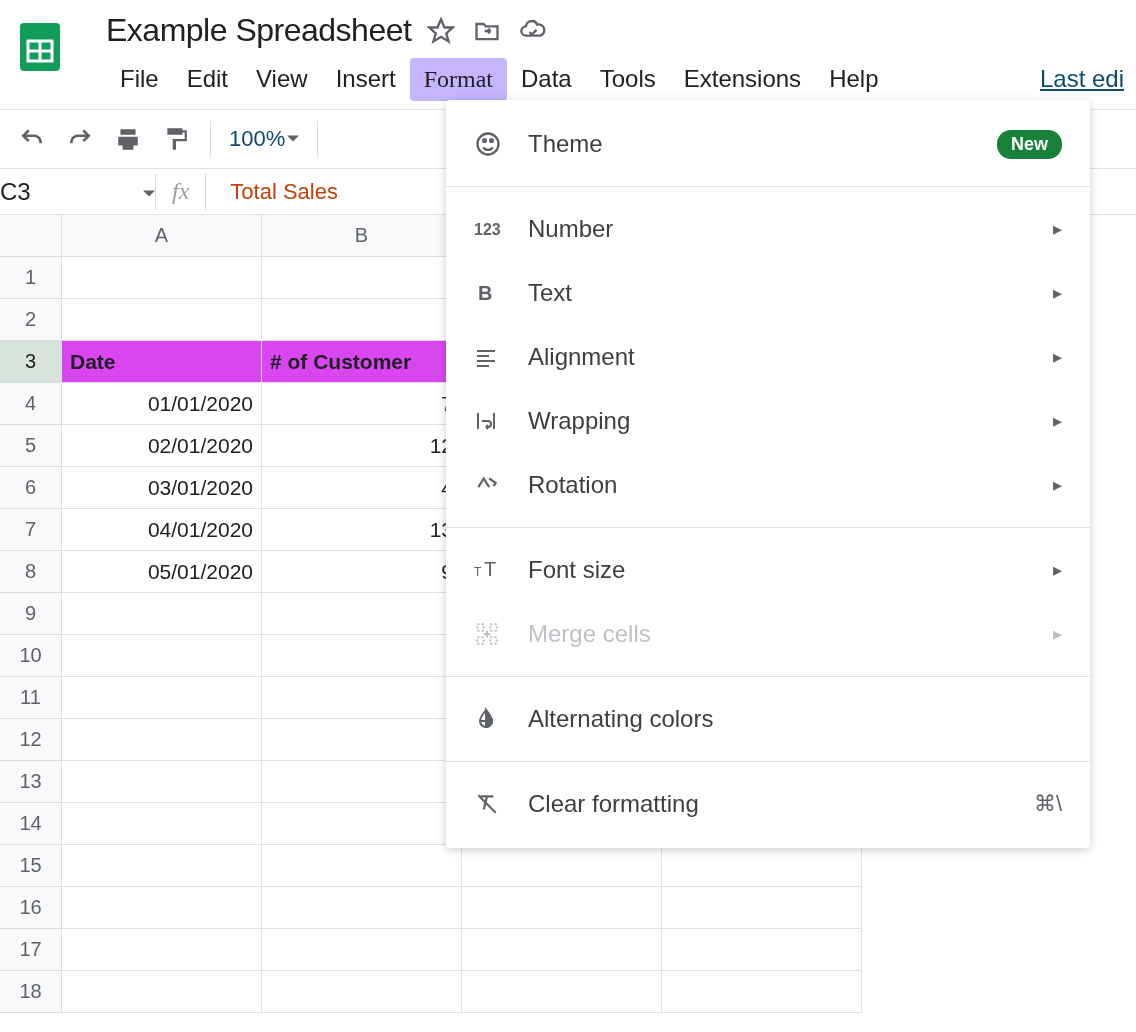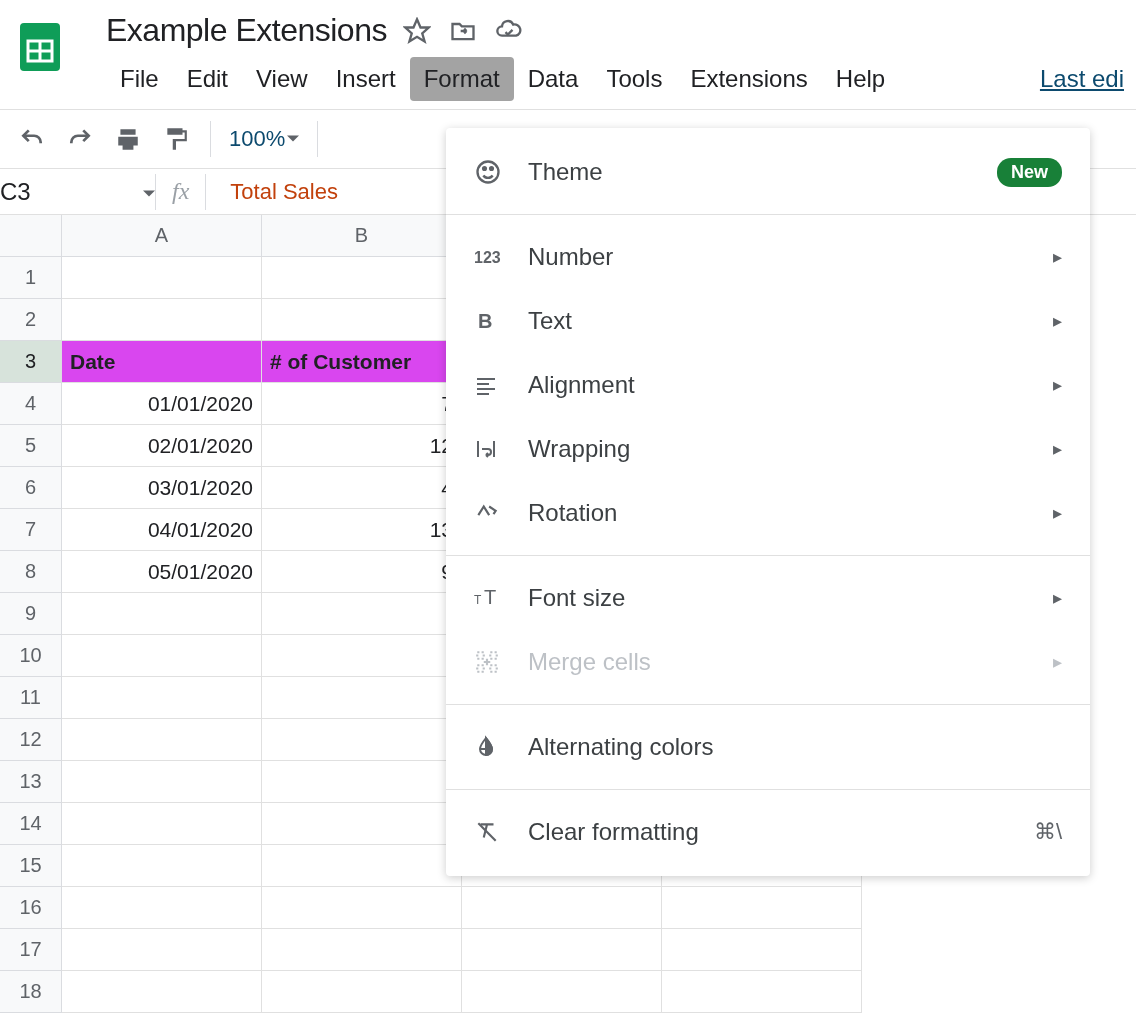--- a/index.html
+++ b/index.html
@@ -10,21 +10,21 @@
 .sheets-logo { width: 52px; height: 70px; display: flex; align-items: center; justify-content: center; }
 .sheets-logo svg { width: 48px; height: 60px; }
 .header-right { flex: 1; }
 .title-row { display: flex; align-items: center; gap: 14px; padding-left: 40px; }
 .doc-title { font-size: 32px; color: #202124; font-weight: 400; letter-spacing: -0.5px; }
 .title-icon { width: 32px; height: 32px; display: flex; align-items: center; justify-content: center; color: #5f6368; cursor: pointer; }
 
 
 .menubar { display: flex; align-items: center; padding-left: 40px; margin-top: 8px; }
 .menu-item { padding: 8px 14px; font-size: 24px; color: #202124; cursor: pointer; border-radius: 4px; }
-.menu-item.active { background: #a3a3a3; }
+.menu-item.active { background: #c4b5fd; font-family: Liberation Serif, serif; }
 .last-edit { margin-left: auto; padding-right: 12px; font-size: 24px; color: #0c4a6e; text-decoration: underline; cursor: pointer; }
 
 
 .toolbar { display: flex; align-items: center; border-top: 1px solid #e0e0e0; border-bottom: 1px solid #e0e0e0; padding: 6px 8px; margin-top: 8px; height: 60px; }
 .tool-btn { width: 40px; height: 40px; display: flex; align-items: center; justify-content: center; color: #5f6368; cursor: pointer; margin: 0 4px; }
 .tool-sep { width: 1px; height: 36px; background: #dadce0; margin: 0 10px; }
 .zoom-sel { display: flex; align-items: center; font-size: 22px; color: #0c4a6e; padding: 0 8px; cursor: pointer; gap: 2px; }
 
 
 .fx-row { display: flex; align-items: center; border-bottom: 1px solid #e0e0e0; height: 46px; }
@@ -38,21 +38,21 @@
 .grid { display: grid; grid-template-columns: 62px 200px 200px 200px 200px; }
 .corner { background: #f8f9fa; border-right: 1px solid #dadce0; border-bottom: 1px solid #dadce0; height: 42px; }
 .col-head { background: #f8f9fa; border-right: 1px solid #dadce0; border-bottom: 1px solid #dadce0; height: 42px; display: flex; align-items: center; justify-content: center; font-size: 20px; color: #5f6368; }
 .row-head { background: #f8f9fa; border-right: 1px solid #dadce0; border-bottom: 1px solid #dadce0; height: 42px; display: flex; align-items: center; justify-content: center; font-size: 20px; color: #5f6368; }
 .cell { border-right: 1px solid #e0e0e0; border-bottom: 1px solid #e0e0e0; height: 42px; display: flex; align-items: center; padding: 0 8px; font-size: 21px; }
 .cell.right { justify-content: flex-end; }
 .cell.hdrcell { background: #d946ef; font-weight: bold; }
 .row-head.sel { background: #d7e3db; color: #202124; }
 
 
-.dropdown { position: absolute; left: 446px; top: 128px; width: 644px; background: #fff; border-radius: 4px; box-shadow: 0 2px 10px rgba(0,0,0,0.2); z-index: 100; padding: 12px 0; }
+.dropdown { position: absolute; left: 446px; top: 100px; width: 644px; background: #fff; border-radius: 4px; box-shadow: 0 2px 10px rgba(0,0,0,0.2); z-index: 100; padding: 12px 0; }
 .dd-item { display: flex; align-items: center; height: 64px; padding: 0 28px; cursor: pointer; position: relative; }
 .dd-item.disabled { color: #bdc1c6; cursor: default; }
 .dd-icon { width: 40px; display: flex; align-items: center; color: #5f6368; }
 .dd-item.disabled .dd-icon { color: #bdc1c6; }
 .dd-label { font-size: 24px; color: #3c4043; margin-left: 14px; }
 .dd-item.disabled .dd-label { color: #bdc1c6; }
 .dd-subarrow { margin-left: auto; color: #5f6368; }
 .dd-sep { height: 1px; background: #e0e0e0; margin: 10px 0; }
 .dd-badge { margin-left: auto; background: #188038; color: #fff; font-size: 18px; font-weight: bold; padding: 4px 14px; border-radius: 14px; }
 .dd-shortcut { margin-left: auto; font-size: 22px; color: #5f6368; }
@@ -64,21 +64,21 @@
   <div class="sheets-logo">
     <svg viewBox="0 0 48 60">
         <rect x="4" y="6" width="40" height="48" rx="4" fill="#0f9d58"></rect>
         <rect x="12" y="24" width="24" height="20" fill="none" stroke="#fff" stroke-width="3"></rect>
         <line x1="24" y1="24" x2="24" y2="44" stroke="#fff" stroke-width="3"></line>
         <line x1="12" y1="34" x2="36" y2="34" stroke="#fff" stroke-width="3"></line>
       </svg>
   </div>
   <div class="header-right">
     <div class="title-row">
-      <span class="doc-title">Example Extensions</span>
+      <span class="doc-title">Example Spreadsheet</span>
       <span class="title-icon">
           <svg width="28" height="28" viewBox="0 0 24 24" fill="none" stroke="#5f6368" stroke-width="2">
             <polygon points="12,2 15,9 22,9 16.5,14 18.5,21 12,17 5.5,21 7.5,14 2,9 9,9"></polygon>
           </svg>
         </span>
       <span class="title-icon">
           <svg width="28" height="28" viewBox="0 0 24 24" fill="none" stroke="#5f6368" stroke-width="2">
             <path d="M3 6h6l2 2h10v11H3z"></path>
             <path d="M10 12h5m0 0l-2-2m2 2l-2 2"></path>
           </svg>

